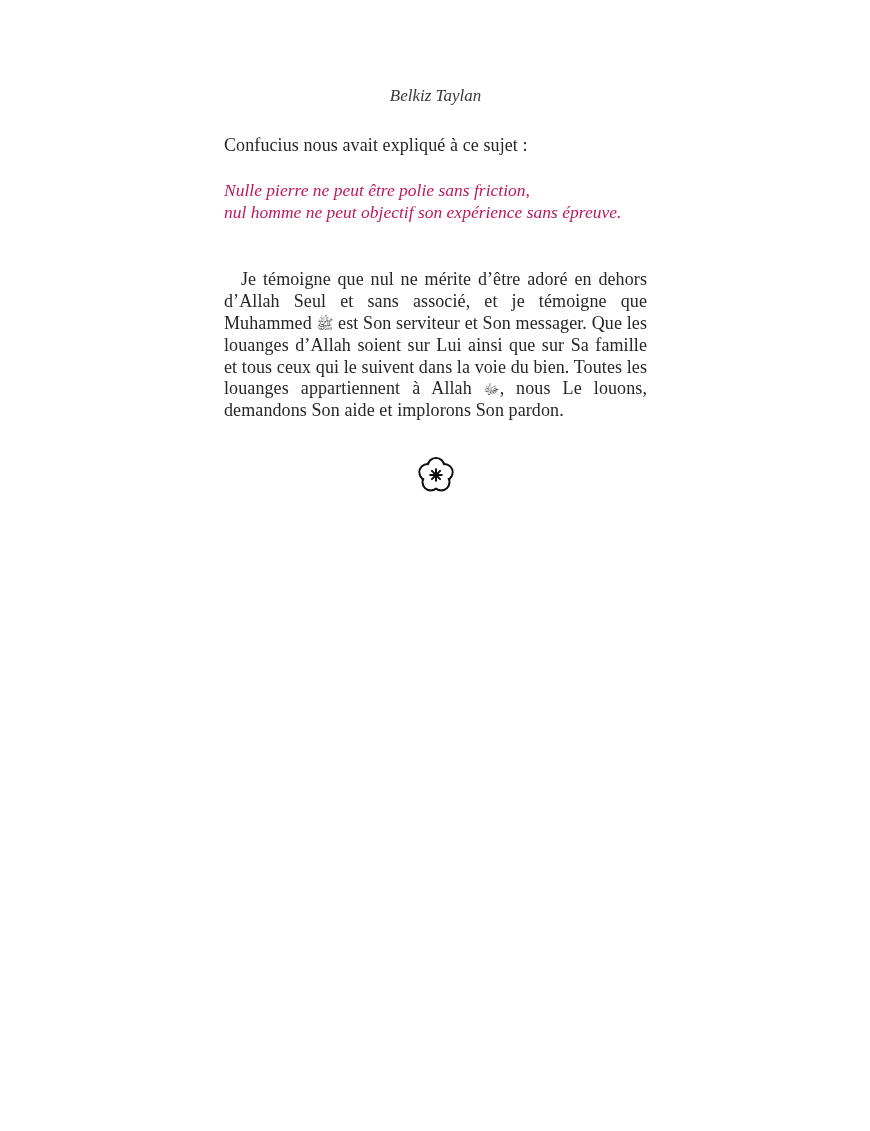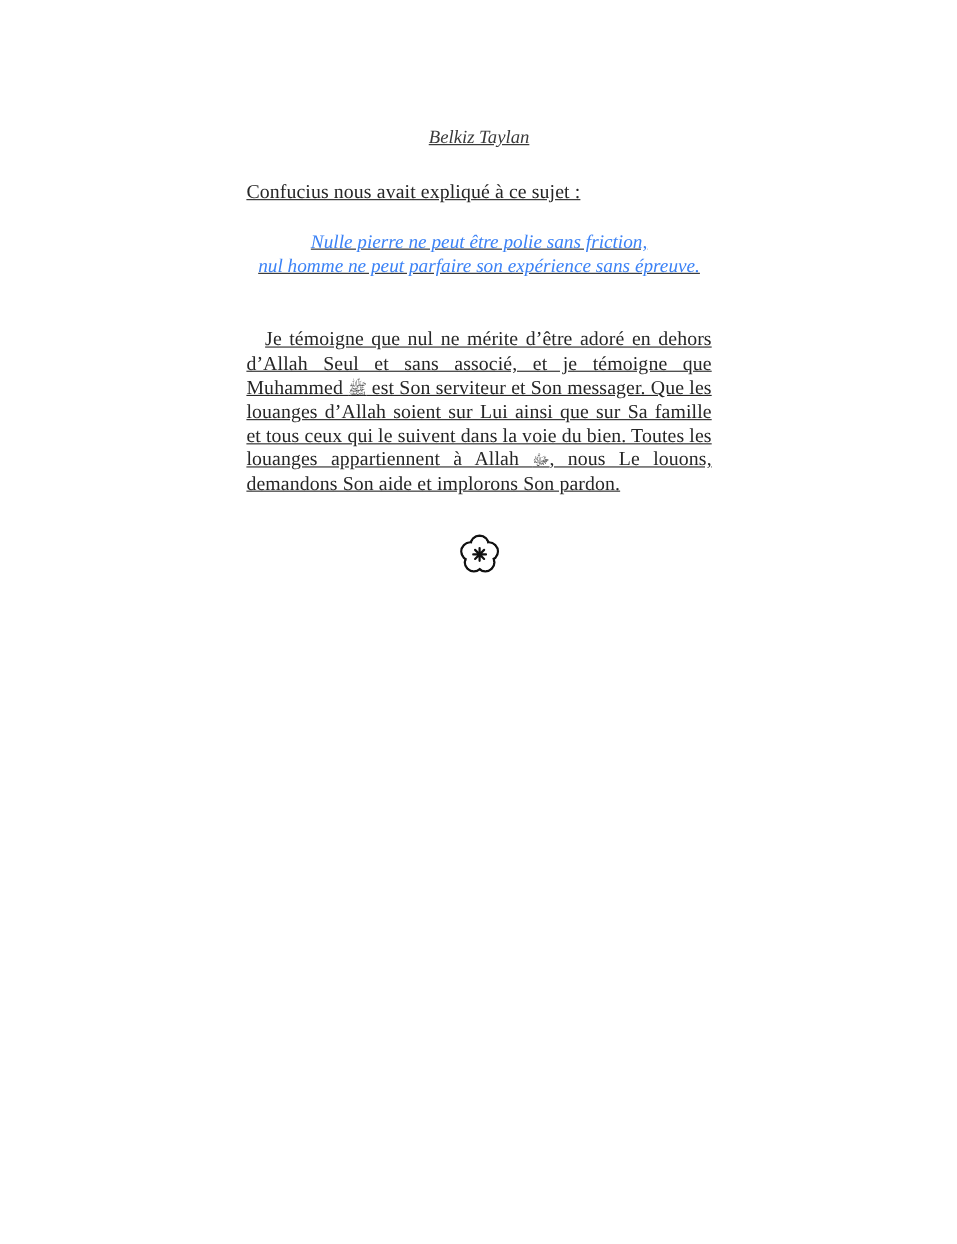--- a/index.html
+++ b/index.html
@@ -14,22 +14,21 @@
     overflow: hidden;
     font-family: "Liberation Serif", "DejaVu Serif", serif;
     color: #262626;
   }
 
   .content {
     position: absolute;
     left: 224px;
     top: 0;
     width: 423px;
-    padding-top: 114px;
-    text-decoration: underline;
+    padding-top: 85px;
   }
 
   .running-header {
     text-align: center;
     font-style: italic;
     font-size: 17px;
     line-height: 21px;
     color: #3a3a3a;
     margin-bottom: 29px;
   }
@@ -42,25 +41,24 @@
     letter-spacing: 0.1px;
   }
   .body-para.indent { text-indent: 17px; }
 
   .p1 { margin-bottom: 23px; }
   .p2 { margin-bottom: 16px; }
   .p3 { margin-bottom: 19px; }
   .p4 { margin-bottom: 22px; }
 
   .quote {
-    text-align: center;
     font-style: italic;
     font-size: 17.5px;
     line-height: 22px;
-    color: #3b82f6;
+    color: #be185d;
     margin-bottom: 46px;
   }
 
   .honorific {
     font-size: 14px;
     line-height: 1;
     color: #4a4a4a;
   }
 
   .ornament-wrap {
@@ -77,21 +75,21 @@
 
     <div class="running-header">Belkiz Taylan</div>
 
 
 
 
     <p class="body-para p4">Confucius nous avait expliqué à ce sujet :</p>
 
     <div class="quote">
       <div>Nulle pierre ne peut être polie sans friction,</div>
-      <div>nul homme ne peut parfaire son expérience sans épreuve.</div>
+      <div>nul homme ne peut objectif son expérience sans épreuve.</div>
     </div>
 
     <p class="body-para indent"><span>Je témoigne que nul ne mérite d’être adoré en dehors d’Allah Seul et sans associé, et je témoigne que Muhammed </span><span class="honorific">ﷺ</span><span> est Son serviteur et Son messager. Que les louanges d’Allah soient sur Lui ainsi que sur Sa famille et tous ceux qui le suivent dans la voie du bien. Toutes les louanges appartiennent à Allah </span><span class="honorific">ﷻ</span><span>, nous Le louons, demandons Son aide et implorons Son pardon.</span></p>
 
     <div class="ornament-wrap">
       <svg width="40" height="42" viewBox="0 0 40 42" aria-hidden="true">
 
         <g stroke="#111111" stroke-width="2.2" fill="#ffffff">
           <circle cx="20" cy="11.2" r="8.2"></circle>
           <circle cx="28.4" cy="17.3" r="8.2"></circle>

